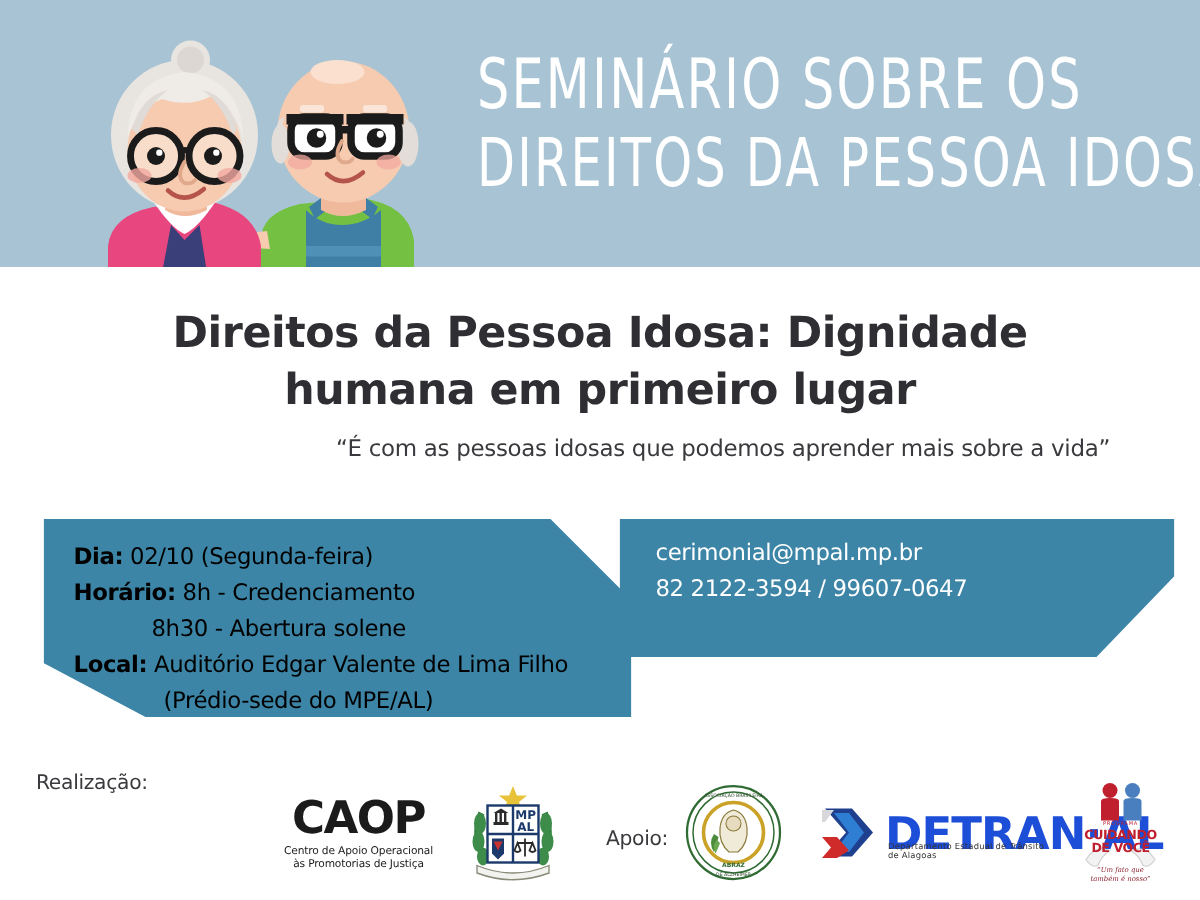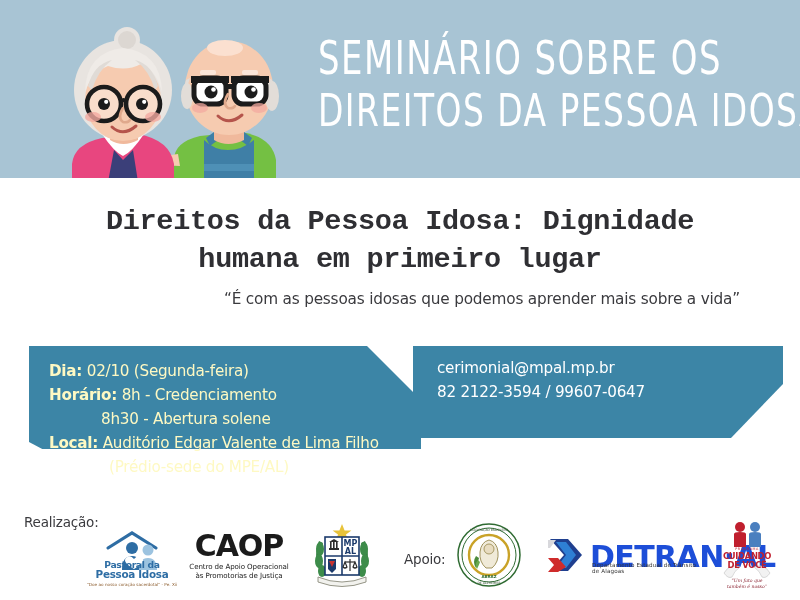--- a/index.html
+++ b/index.html
@@ -67,44 +67,44 @@
     top: 203px;
     width: 680px;
     text-align: center;
     color: #2f2f33;
     font-family: "DejaVu Sans", sans-serif;
     font-weight: bold;
     font-size: 28.5px;
     line-height: 1.32;
     letter-spacing: -0.3px;
   }
-  .main-title .t-line { display: block; font-family: Liberation Mono, monospace; }
+  .main-title .t-line { display: block; }
 
   .subtitle {
     position: absolute;
     left: 60px;
     top: 290px;
     width: 680px;
     text-align: right;
     color: #3a3a3e;
     font-family: "DejaVu Sans", sans-serif;
     font-size: 15.3px;
     letter-spacing: -0.2px;
   }
 
   
   .banner-left {
     position: absolute;
     left: 29px;
     top: 346px;
     width: 392px;
-    height: 103px;
+    height: 132px;
     background: #3c85a6;
     clip-path: polygon(0 0, 338px 0, 392px 54px, 392px 132px, 68px 132px, 0 96px);
-    color: #fef9c3;
+    color: #000000;
   }
   .banner-left .lines {
     position: absolute;
     left: 20px;
     top: 13px;
     width: 360px;
     font-family: "DejaVu Sans", sans-serif;
     font-size: 15.2px;
     line-height: 1.58;
     letter-spacing: -0.25px;
@@ -345,33 +345,20 @@
       <span class="row">82 2122-3594 / 99607-0647</span>
     </div>
   </div>
 
   <div class="footer">
 
     <div class="foot-label lbl-realizacao">Realização:</div>
     <div class="foot-label lbl-apoio">Apoio:</div>
   </div>
 
-  <div class="logo logo-pastoral">
-    <svg width="92" height="40" viewBox="0 0 92 40" xmlns="http://www.w3.org/2000/svg">
-      <path d="M22 18 L46 3 L70 18" fill="none" stroke="#2e6da4" stroke-width="3.2" stroke-linecap="round"></path>
-      <circle cx="46" cy="18" r="6" fill="#2e6da4"></circle>
-      <path d="M36 40 Q36 26 46 26 Q56 26 56 40 Z" fill="#2e6da4"></path>
-      <circle cx="62" cy="20" r="5.5" fill="#9cc3e0"></circle>
-      <path d="M53 40 Q53 28 62 28 Q71 28 71 40 Z" fill="#9cc3e0"></path>
-      <path d="M48 29 Q44 24 40 28 Q36 32 48 39 Q60 32 56 28 Q52 24 48 29 Z" fill="#ffffff"></path>
-    </svg>
-    <div class="pastoral-text1">Pastoral da</div>
-    <div class="pastoral-text2">Pessoa Idosa</div>
-    <div class="pastoral-text3">"Doe ao nosso coração sacerdotal" - Pe. Xii</div>
-  </div>
 
   <div class="logo logo-caop">
     <div class="caop-main">CAOP</div>
     <div class="caop-sub1">Centro de Apoio Operacional</div>
     <div class="caop-sub2">às Promotorias de Justiça</div>
   </div>
 
   <div class="logo logo-mpal">
     <svg width="64" height="68" viewBox="0 0 64 68" xmlns="http://www.w3.org/2000/svg">
       <path d="M32 3 L34.6 9.4 L41.4 9.4 L36 13.6 L38 20 L32 16 L26 20 L28 13.6 L22.6 9.4 L29.4 9.4 Z" fill="#e8c33a"></path>

